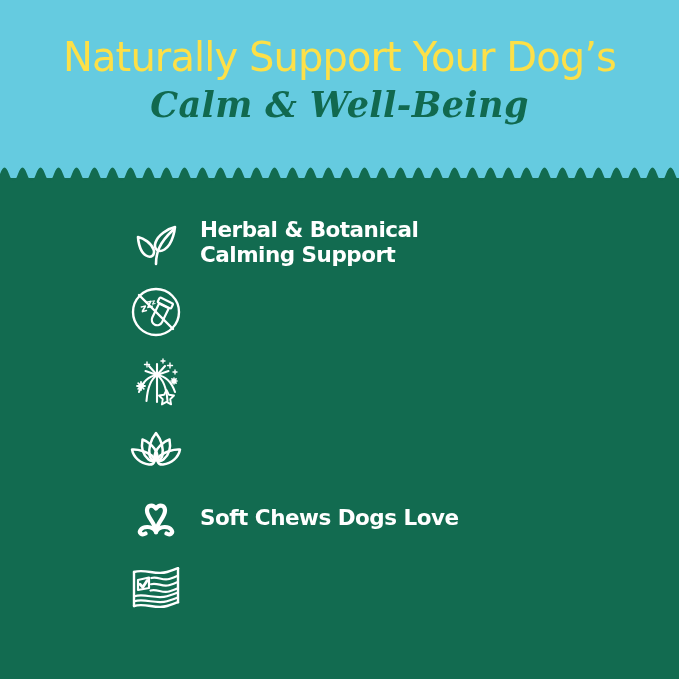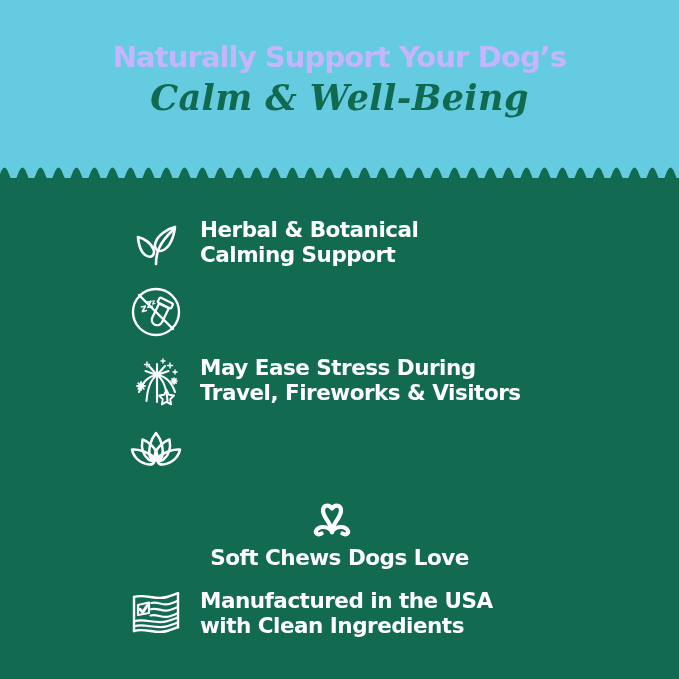--- a/index.html
+++ b/index.html
@@ -18,24 +18,24 @@
     background:#65cbe0;
     z-index:1;
   }
   .title-wrap {
     position:absolute; top:0; left:0; width:679px; height:160px;
     display:flex; flex-direction:column; align-items:center; justify-content:center;
     z-index:3;
   }
   .title-line1 {
     font-family:"DejaVu Sans", sans-serif;
-    font-weight:bold;
-    font-size:29px;
+    font-weight:normal;
+    font-size:40px;
     letter-spacing:-0.9px;
-    color:#c4b5fd;
+    color:#fde047;
     white-space:nowrap;
     line-height:1.18;
     text-align:center;
   }
   .title-line2 {
     font-family:"DejaVu Serif", serif;
     font-style:italic;
     font-weight:bold;
     font-size:35px;
     letter-spacing:0.4px;
@@ -78,21 +78,21 @@
   .feature .ficon svg { display:block; }
   .feature .ftext {
     color:#ffffff;
     font-family:"DejaVu Sans", sans-serif;
     font-weight:bold;
     font-size:21.5px;
     line-height:1.16;
     letter-spacing:-0.5px;
     white-space:pre-line;
   }
-  .feature.single { min-height:46px; margin-bottom:14px;flex-direction:column; }
+  .feature.single { min-height:46px; margin-bottom:14px; }
 </style>
 </head>
 <body>
 
 <div class="poster">
 
   <div class="header-band"></div>
 
   <div class="title-wrap">
     <div class="title-line1">Naturally Support Your Dog’s</div>
@@ -197,22 +197,20 @@
           </g>
           <g stroke="#ffffff" stroke-width="1.4" stroke-linecap="round">
             <path d="M18 7 L18 12 M15.5 9.5 L20.5 9.5"></path>
             <path d="M41 8 L41 13 M38.5 10.5 L43.5 10.5"></path>
             <path d="M34 4 L34 8 M32 6 L36 6"></path>
             <path d="M46 15 L46 19 M44 17 L48 17"></path>
           </g>
           <path d="M37.5 35 l2.3 4.7 l5.2 0.8 l-3.8 3.7 l0.9 5.2 l-4.6 -2.5 l-4.6 2.5 l0.9 -5.2 l-3.8 -3.7 l5.2 -0.8 Z" stroke="#ffffff" stroke-width="1.9" stroke-linejoin="round" fill="none"></path>
         </svg>
       </span>
-      <span class="ftext">May Ease Stress During
-Travel, Fireworks &amp; Visitors</span>
     </div>
 
     <div class="feature">
       <span class="ficon">
         <svg width="54" height="42" viewBox="0 0 54 42" fill="none" xmlns="http://www.w3.org/2000/svg">
           <g stroke="#ffffff" stroke-width="2.5" stroke-linejoin="round" fill="none">
             <path d="M27 4 C21.5 11 19.5 19 20.6 26.5 C22 33 32 33 33.4 26.5 C34.5 19 32.5 11 27 4 Z"></path>
             <path d="M13.5 10.5 C12 18.5 14 26 19.5 30.5 C24 34 30 29.5 27.6 23.5 C25.6 18.3 19.8 12.6 13.5 10.5 Z"></path>
             <path d="M40.5 10.5 C42 18.5 40 26 34.5 30.5 C30 34 24 29.5 26.4 23.5 C28.4 18.3 34.2 12.6 40.5 10.5 Z"></path>
             <path d="M3 20.5 C4.5 28.5 11.5 34.5 20 35.5 C25.5 36 27.5 30.5 23 26.8 C18.2 22.8 9.5 20 3 20.5 Z"></path>
@@ -246,18 +244,16 @@
             <path d="M22 18.2 C28.5 16.2 33 21.2 40 19.2 C44.5 17.9 47 16.8 48.7 16"></path>
             <path d="M21.5 24.5 C28 22.5 33 27.5 40 25.5 C44.5 24.2 47 23.1 48.8 22.3"></path>
             <path d="M5.4 30.2 C16 27 27 33.5 38 30.2 C43.8 28.4 46.8 27.3 48.8 26.5"></path>
             <path d="M5.3 35.2 C16 32 27 38.5 38 35.2 C43.8 33.4 46.8 32.3 48.8 31.5"></path>
             <path d="M22.3 12 C28.7 10 33.2 15 40.2 13 C44.7 11.7 47.1 10.6 48.8 9.8"></path>
           </g>
           <path d="M9 14 L9 24 L20 22 L20 11.5 Z" stroke="#ffffff" stroke-width="2.2" stroke-linejoin="round" fill="none"></path>
           <path d="M11 18.3 L13.8 21.2 L18.2 14.5" stroke="#ffffff" stroke-width="2.9" stroke-linecap="round" stroke-linejoin="round" fill="none"></path>
         </svg>
       </span>
-      <span class="ftext">Manufactured in the USA
-with Clean Ingredients</span>
     </div>
 
   </div>
 </div>
 
 </body></html>

